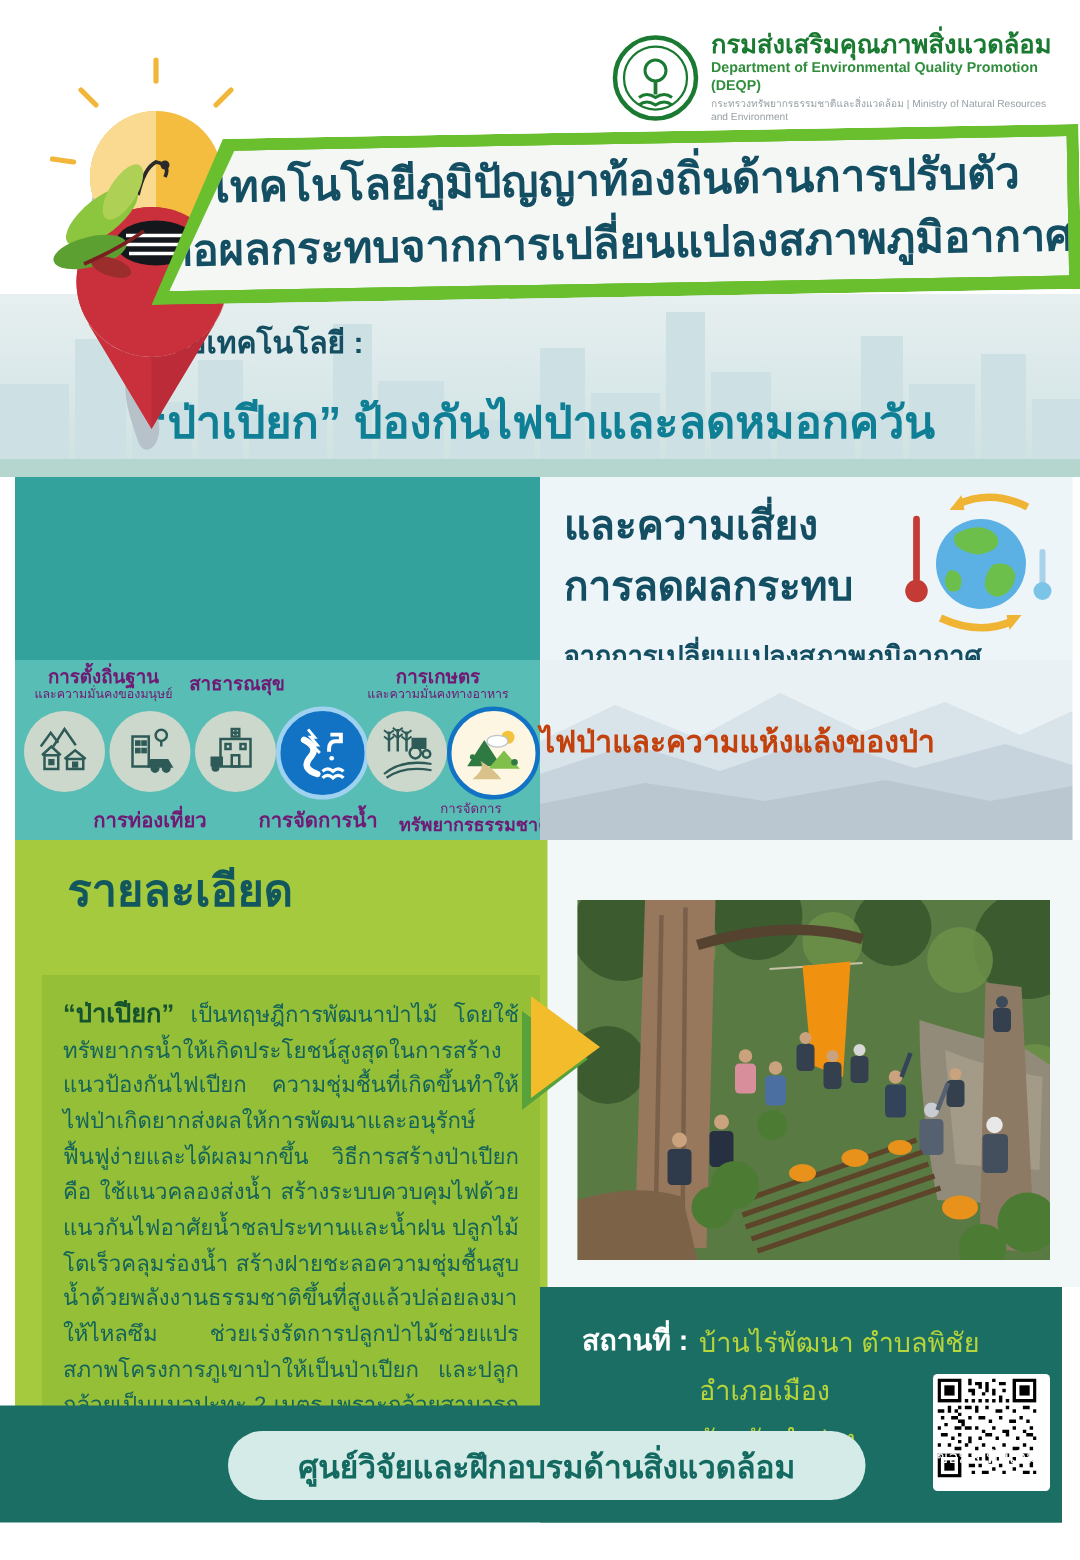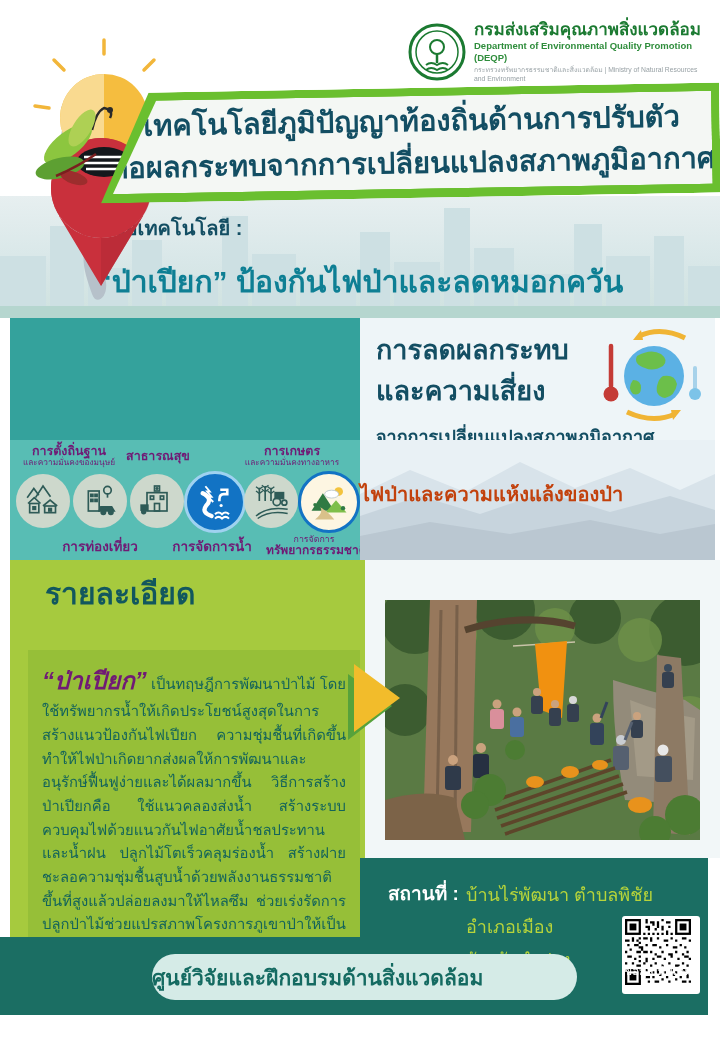--- a/index.html
+++ b/index.html
@@ -48,33 +48,33 @@
   .mit-sub{position:absolute;left:16px;top:104px;font-size:18px;font-weight:600;color:#134e63;}
   .mountains{position:absolute;left:0;bottom:0;width:355px;height:120px;}
   .risk-text{position:absolute;left:0;top:38px;width:373px;text-align:left;
     font-size:20px;font-weight:bold;color:#c2410c;}
 
   
   .det-panel{position:absolute;left:10px;top:560px;width:355px;height:380px;background:#a6ca3e;}
   .det-title{position:absolute;left:22px;top:10px;font-size:30px;font-weight:bold;color:#12575e;margin-left:13px;}
   .det-box{position:absolute;left:18px;top:90px;width:304px;background:#96bf38;
     padding:12px 14px 14px 14px;font-size:14.8px;color:#14645a;line-height:1.6;text-align:justify;}
-  .det-lead{font-size:24px;font-weight:bold;font-style:italic;color:#701a75;}
+  .det-lead{font-size:17px;font-weight:bold;color:#14532d;}
 
   
   .photo{position:absolute;left:385px;top:600px;width:315px;height:240px;overflow:hidden;background:#5a7a44;}
   .right-bg{position:absolute;left:365px;top:560px;width:355px;height:298px;background:#f2f7f8;}
 
   
   .teal-right{position:absolute;left:360px;top:858px;width:348px;height:157px;background:#1b6e63;}
   .teal-footer{position:absolute;left:0;top:937px;width:708px;height:78px;background:#1b6e63;}
   .loc-label{position:absolute;left:388px;top:878px;font-size:19px;font-weight:bold;color:#ffffff;}
   .loc-value{position:absolute;left:466px;top:879px;width:230px;font-size:18px;color:#b7d43a;line-height:1.8;}
   .pill{position:absolute;left:152px;top:954px;width:425px;height:46px;border-radius:23px;background:#d5ebe7;
-    display:flex;align-items:center;}
+    display:flex;align-items:center;justify-content:center;}
   .pill-text{font-size:21px;font-weight:bold;color:#146a61;}
   .qr-box{position:absolute;left:622px;top:916px;width:72px;height:72px;background:#ffffff;border-radius:3px;padding:3px;}
   .qr-label{position:absolute;left:608px;top:962px;width:100px;text-align:center;font-size:11.5px;color:#ffffff;}
 </style>
 </head>
 <body>
 
 <div id="poster">
 
   <div class="tech-band">
@@ -259,22 +259,22 @@
       </div>
       <div class="lbl" style="left:256px;bottom:2px;width:96px;">
         <div class="sub" style="font-size:8.8px;">การจัดการ</div>
         <div class="main" style="font-size:12px;">ทรัพยากรธรรมชาติ</div>
       </div>
     </div>
   </div>
 
   <div class="mit-panel">
     <div class="mit-title">
+      <div>และความเสี่ยง</div>
       <div>การลดผลกระทบ</div>
-      <div>และความเสี่ยง</div>
     </div>
     <svg class="abs" style="right:8px;top:6px;" width="110" height="104" viewBox="0 0 110 104">
       <path d="M88 14 Q64 2 42 12" stroke="#f0b434" stroke-width="5" fill="none"></path>
       <path d="M46 16 L36 16 L44 6 Z" fill="#f0b434"></path>
       <path d="M30 88 Q56 100 78 90" stroke="#f0b434" stroke-width="5" fill="none"></path>
       <path d="M74 86 L84 86 L76 96 Z" fill="#f0b434"></path>
       <circle cx="57" cy="52" r="30" fill="#5bb1e4"></circle>
       <path d="M40 32 q14 -8 24 -2 q8 6 2 12 q-10 6 -18 2 q-12 -4 -8 -12 Z" fill="#6cbf4a"></path>
       <path d="M66 52 q12 -2 14 8 q-2 12 -12 14 q-10 -2 -8 -12 q2 -8 6 -10 Z" fill="#6cbf4a"></path>
       <path d="M36 56 q8 0 8 8 q0 8 -8 6 q-6 -6 0 -14 Z" fill="#6cbf4a"></path>

